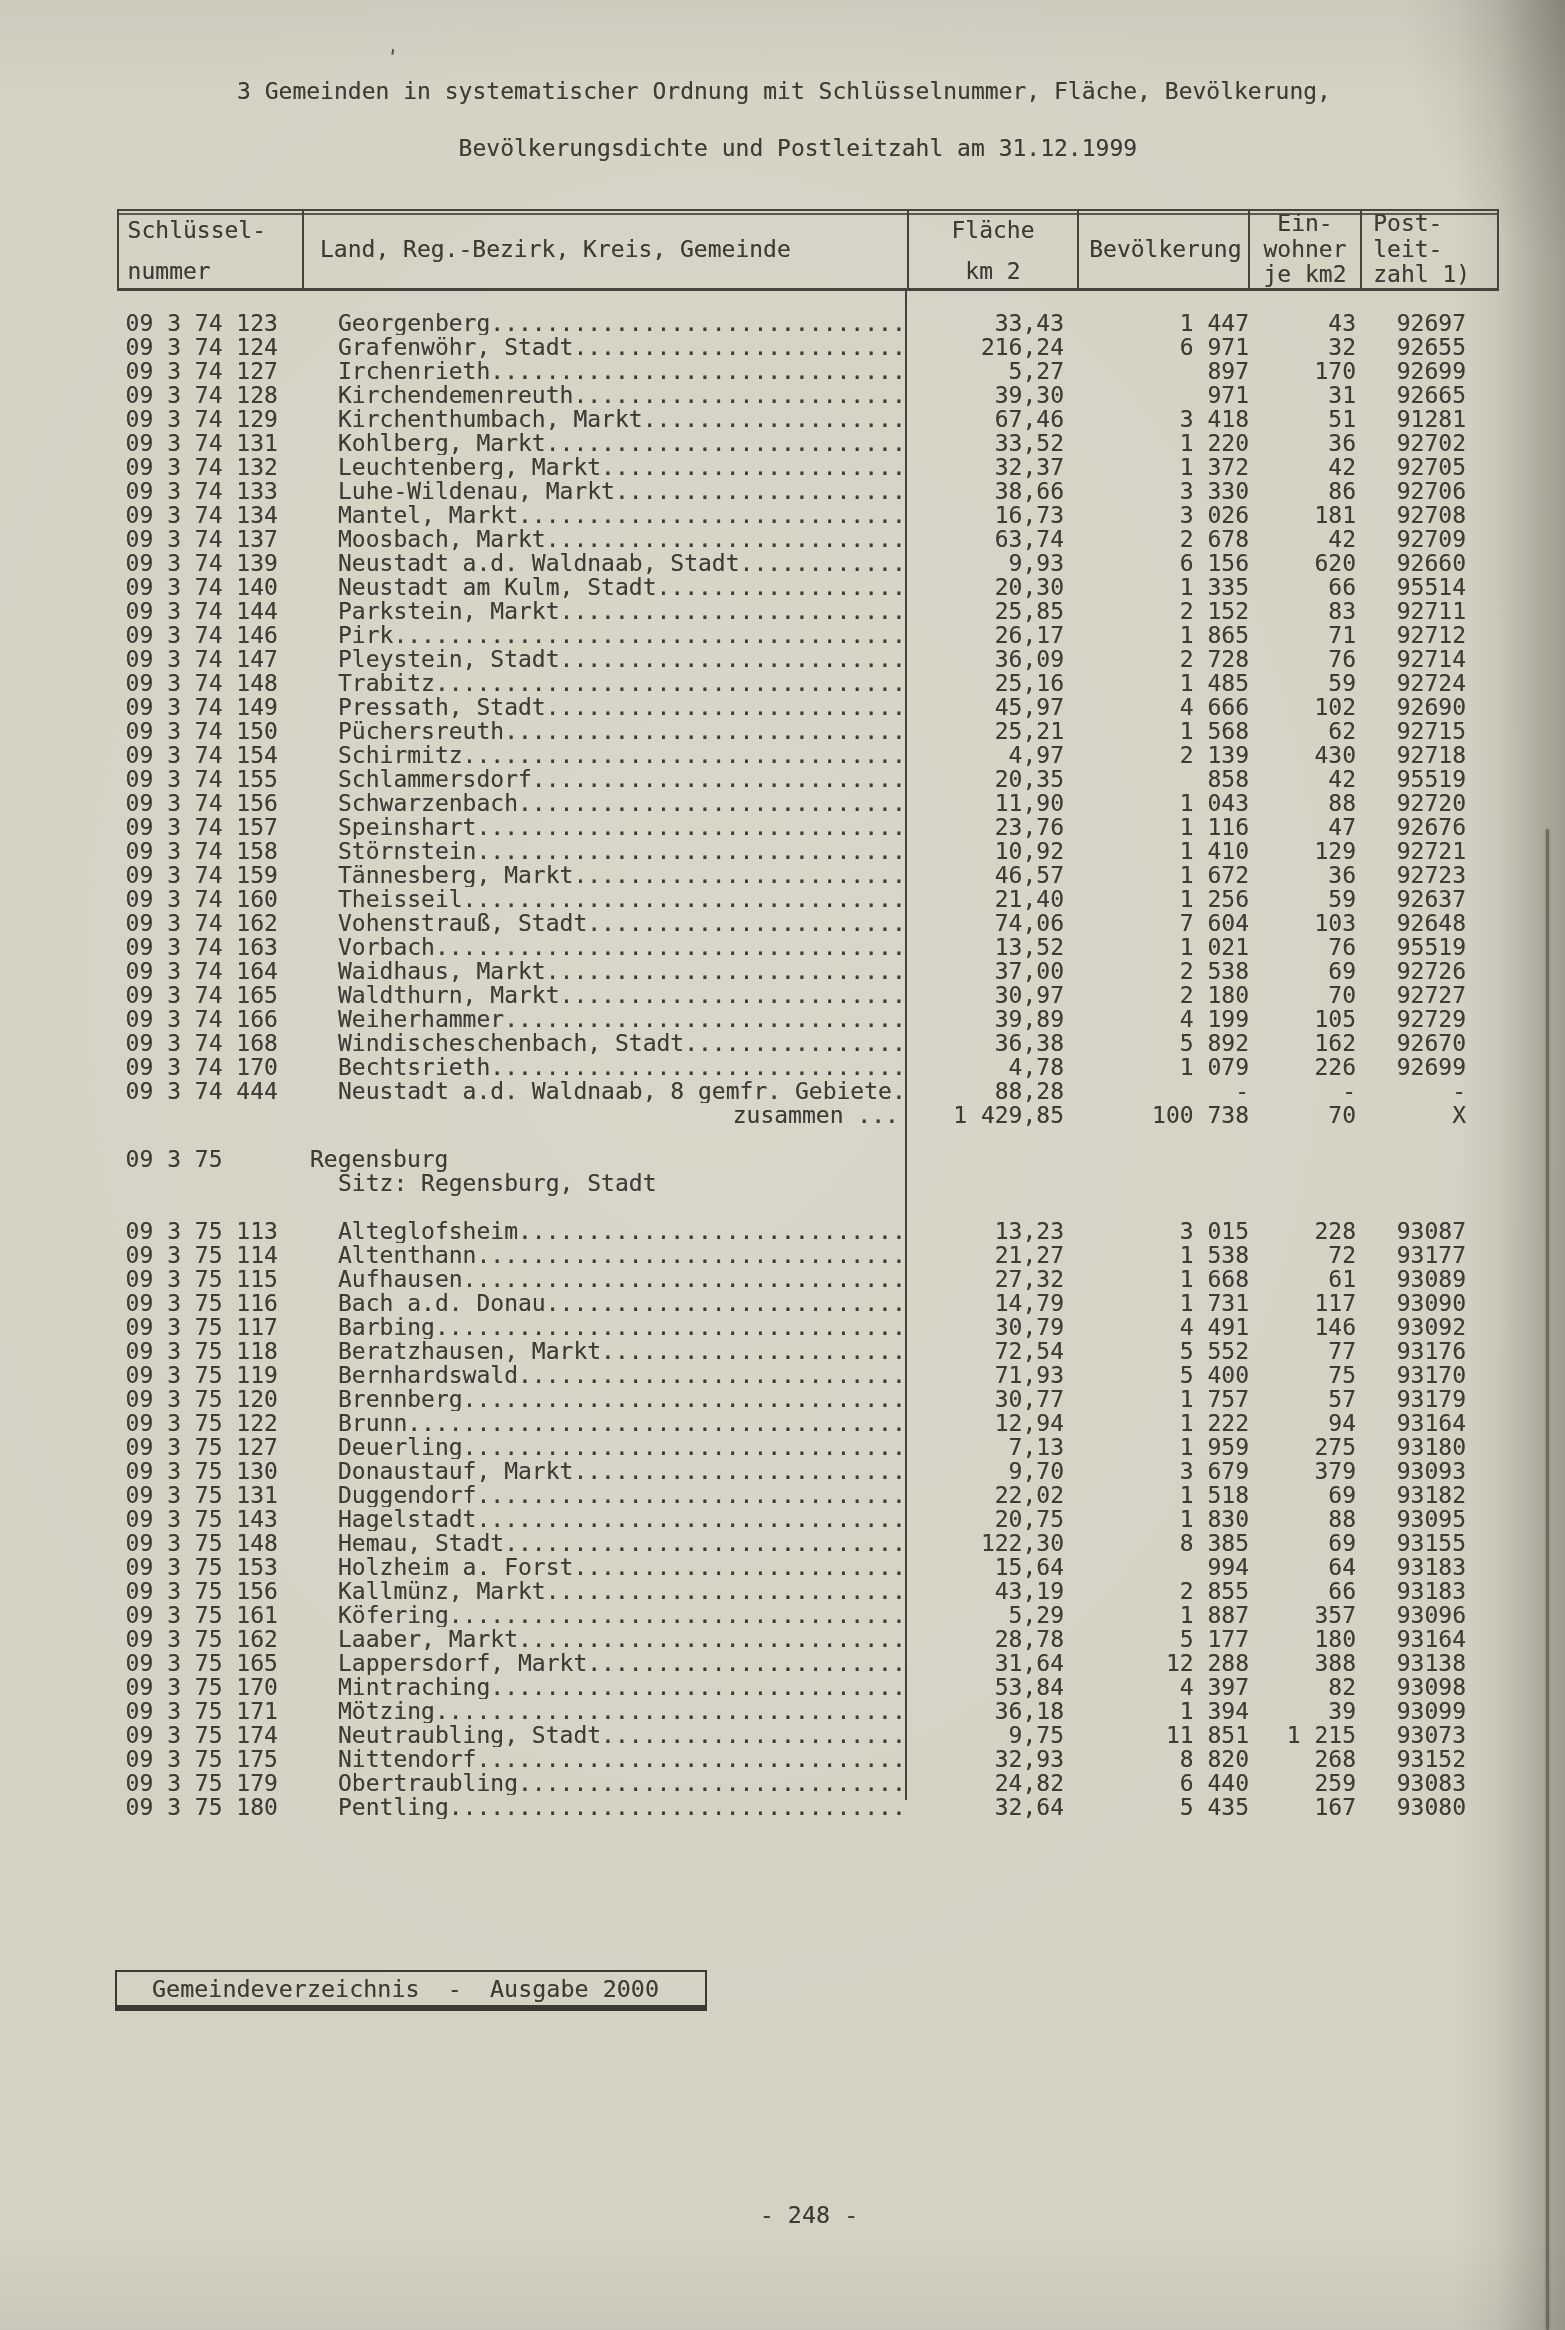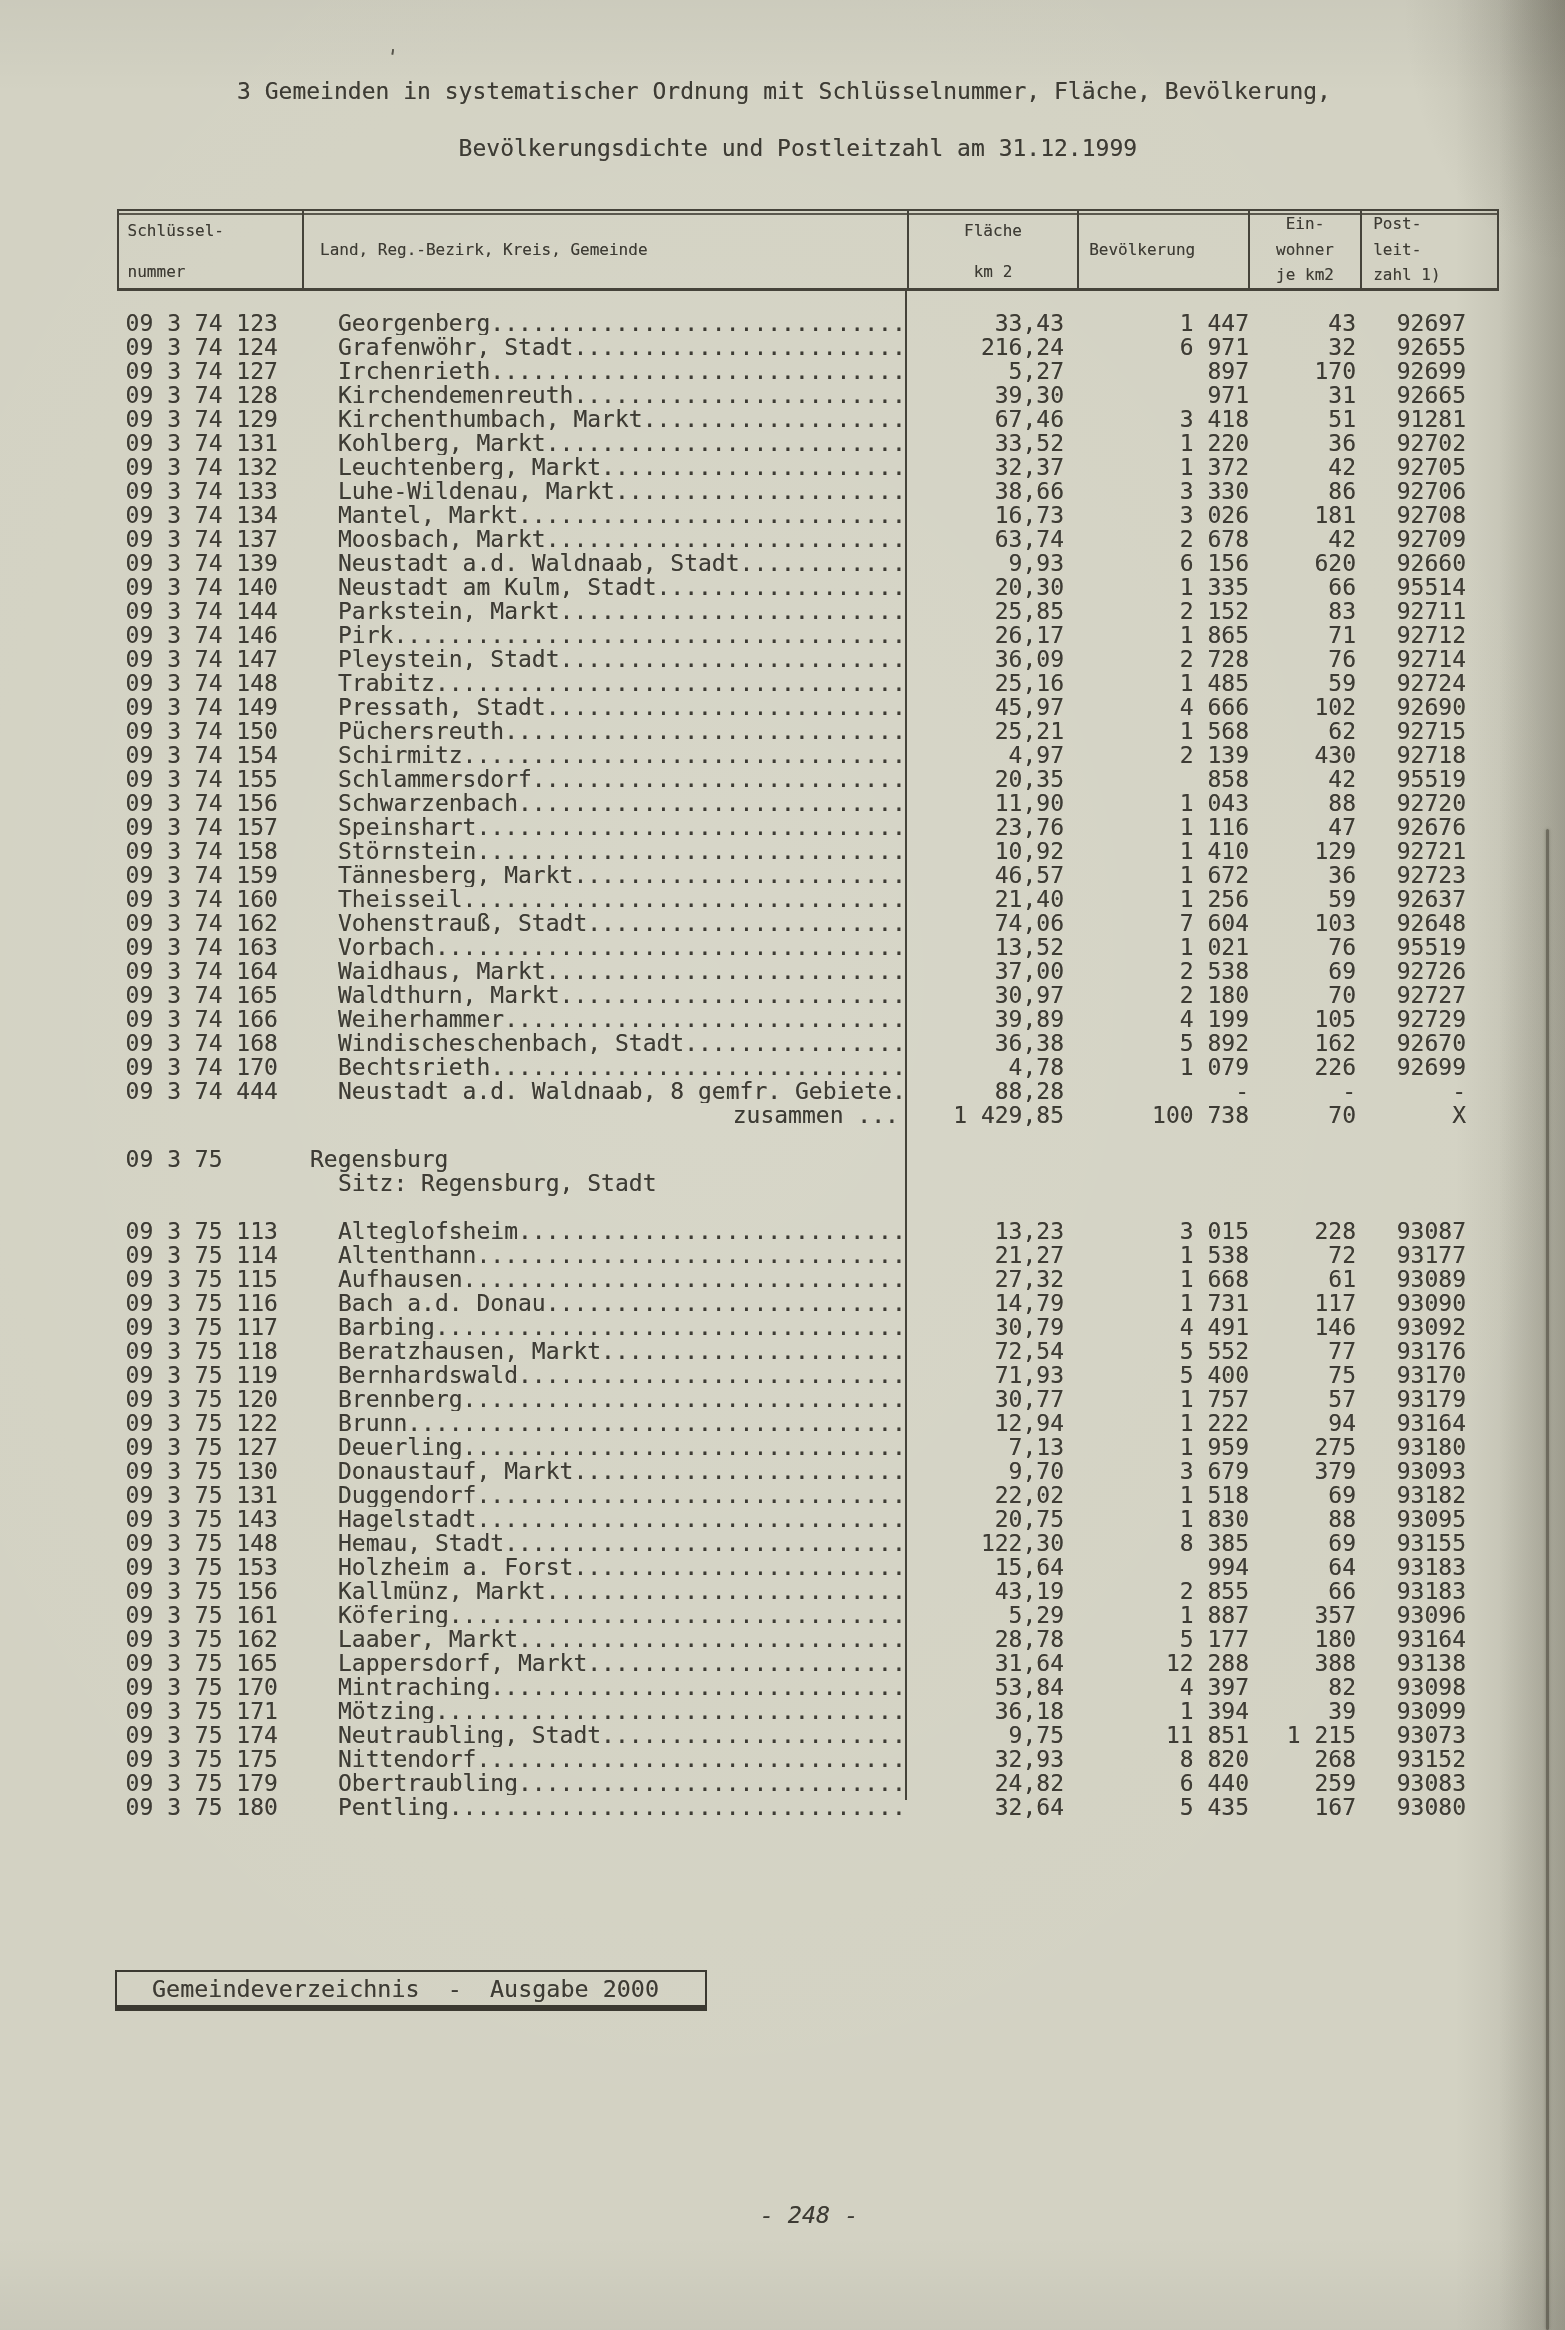--- a/index.html
+++ b/index.html
@@ -25,21 +25,21 @@
     white-space:pre;
   }
 
   
   .thead{
     position:absolute; left:117px; top:209px; width:1382px; height:82px;
     border-left:2px solid #45433a; border-right:2px solid #45433a;
     border-top:2.5px solid #45433a; border-bottom:3.6px solid #45433a;
     box-sizing:border-box;
     display:flex;
-    font-size:16px; line-height:23px;
+    font-size:23px; line-height:23px;
   }
   .thead .dbl{
     position:absolute; left:-2px; right:-2px; top:2px; height:1.5px;
     background:#45433a; opacity:.85;
   }
   .hc{ box-sizing:border-box; height:100%; display:flex; flex-direction:column; justify-content:center; white-space:pre; }
   .hc + .hc{ border-left:2px solid #45433a; }
   .hc1{ width:183px; padding:8.1px 0 5.1px 8.6px; justify-content:space-between; }
   .hc2{ width:605px; padding-left:16px; }
   .hc3{ width:170px; padding:8.1px 0 5.1px 0; justify-content:space-between; text-align:center; }
@@ -73,21 +73,21 @@
   
   .footbox{
     position:absolute; left:115px; top:1970px; width:592px; height:41px;
     box-sizing:border-box;
     border:2.5px solid #3b3931; border-bottom-width:6.6px;
     display:flex; align-items:center;
     font-size:23.4px; white-space:pre; padding-left:35px;
   }
   .pageno{
     position:absolute; left:707px; top:2201px; width:204px;
-    text-align:center; font-size:23.4px; white-space:pre;font-style:italic;
+    text-align:center; font-size:23.4px; white-space:pre;
   }
 
   
   .edge-band{
     position:absolute; right:0; top:0; width:66px; height:100%;
     background:linear-gradient(to right, rgba(0,0,0,0), rgba(66,63,50,0.22));
     pointer-events:none;
   }
   .edge-line{
     position:absolute; right:16.3px; top:829px; width:3.1px; height:1501px;

